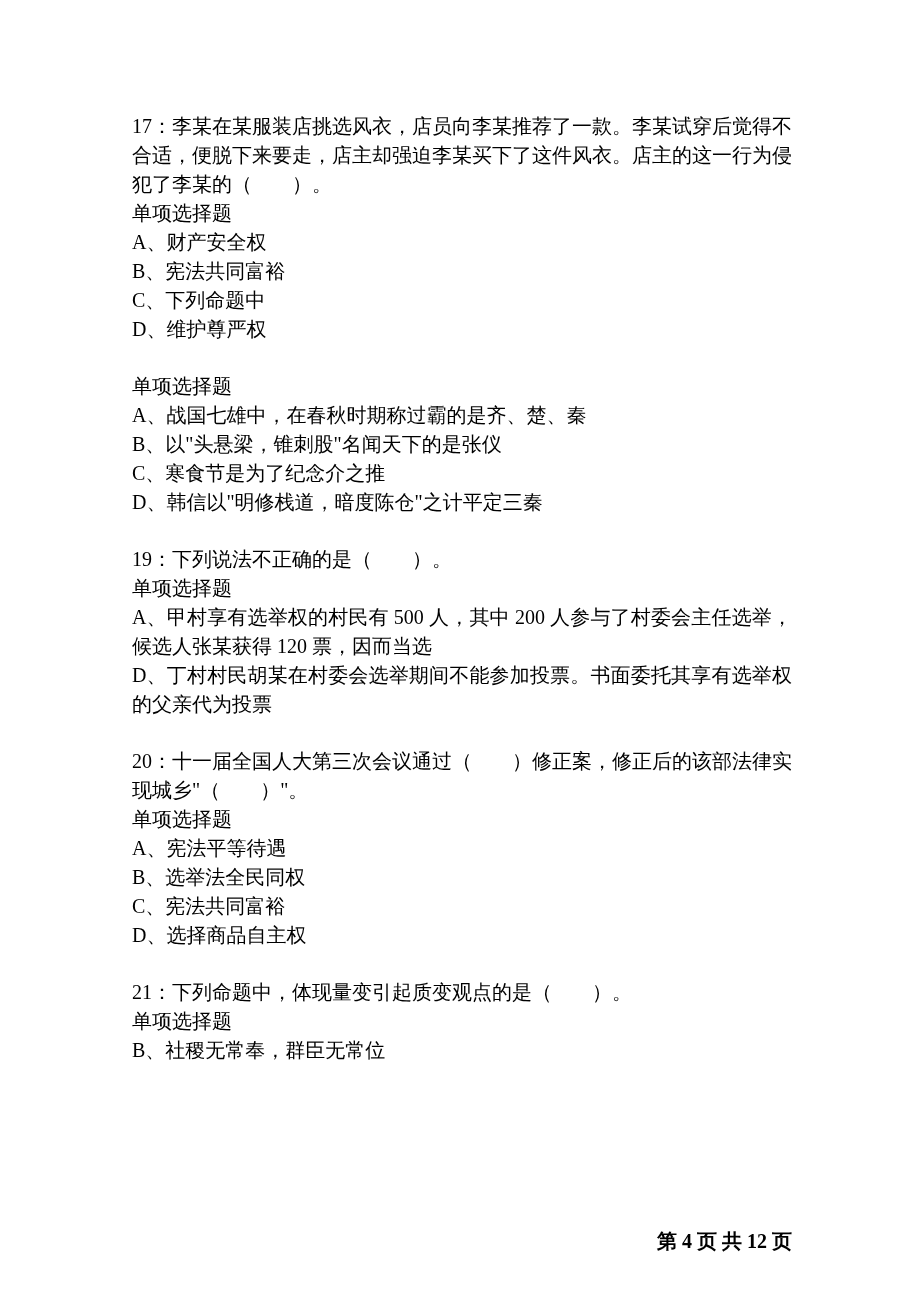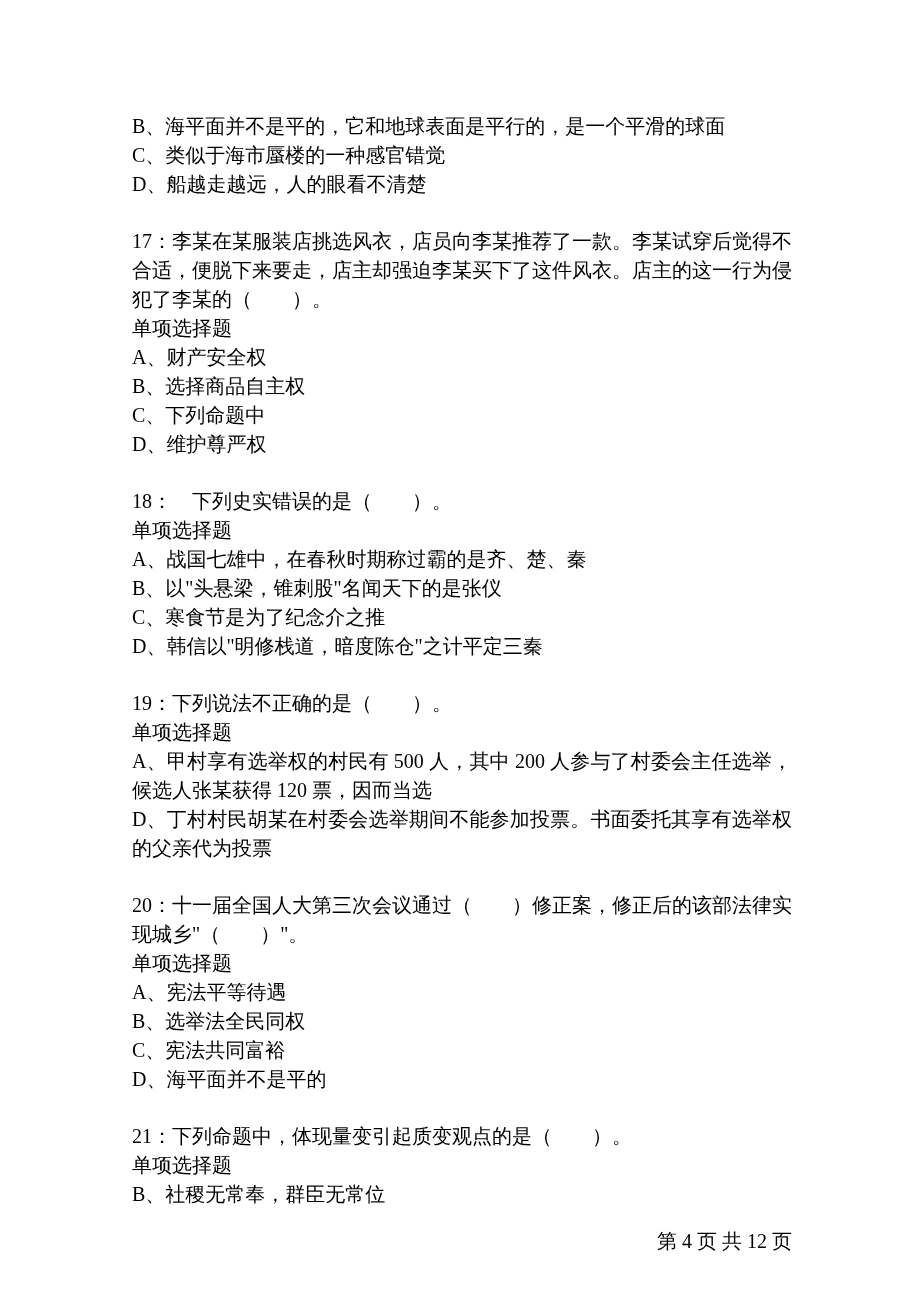--- a/index.html
+++ b/index.html
@@ -22,65 +22,60 @@
       text-justify: inter-ideograph;
     }
     .block {
       margin-bottom: 28px;
     }
     .footer {
       position: absolute;
       bottom: 46px;
       right: 128px;
       font-size: 20px;
+      font-weight: bold;
     }
   </style>
 </head>
 <body>
 
 <div class="page-content">
 
-  <div class="block">
-    <span class="line">B、海平面并不是平的，它和地球表面是平行的，是一个平滑的球面</span>
-    <span class="line">C、类似于海市蜃楼的一种感官错觉</span>
-    <span class="line">D、船越走越远，人的眼看不清楚</span>
-  </div>
 
   <div class="block">
     <span class="line">17：李某在某服装店挑选风衣，店员向李某推荐了一款。李某试穿后觉得不合适，便脱下来要走，店主却强迫李某买下了这件风衣。店主的这一行为侵犯了李某的（　　）。</span>
     <span class="line">单项选择题</span>
     <span class="line">A、财产安全权</span>
-    <span class="line">B、选择商品自主权</span>
+    <span class="line">B、宪法共同富裕</span>
     <span class="line">C、下列命题中</span>
     <span class="line">D、维护尊严权</span>
   </div>
 
   <div class="block">
-    <span class="line">18：　下列史实错误的是（　　）。</span>
     <span class="line">单项选择题</span>
     <span class="line">A、战国七雄中，在春秋时期称过霸的是齐、楚、秦</span>
     <span class="line">B、以"头悬梁，锥刺股"名闻天下的是张仪</span>
     <span class="line">C、寒食节是为了纪念介之推</span>
     <span class="line">D、韩信以"明修栈道，暗度陈仓"之计平定三秦</span>
   </div>
 
   <div class="block">
     <span class="line">19：下列说法不正确的是（　　）。</span>
     <span class="line">单项选择题</span>
     <span class="line">A、甲村享有选举权的村民有 500 人，其中 200 人参与了村委会主任选举，候选人张某获得 120 票，因而当选</span>
     <span class="line">D、丁村村民胡某在村委会选举期间不能参加投票。书面委托其享有选举权的父亲代为投票</span>
   </div>
 
   <div class="block">
     <span class="line">20：十一届全国人大第三次会议通过（　　）修正案，修正后的该部法律实现城乡"（　　）"。</span>
     <span class="line">单项选择题</span>
     <span class="line">A、宪法平等待遇</span>
     <span class="line">B、选举法全民同权</span>
     <span class="line">C、宪法共同富裕</span>
-    <span class="line">D、海平面并不是平的</span>
+    <span class="line">D、选择商品自主权</span>
   </div>
 
   <div class="block">
     <span class="line">21：下列命题中，体现量变引起质变观点的是（　　）。</span>
     <span class="line">单项选择题</span>
     <span class="line">B、社稷无常奉，群臣无常位</span>
 
   </div>
 
 </div>

